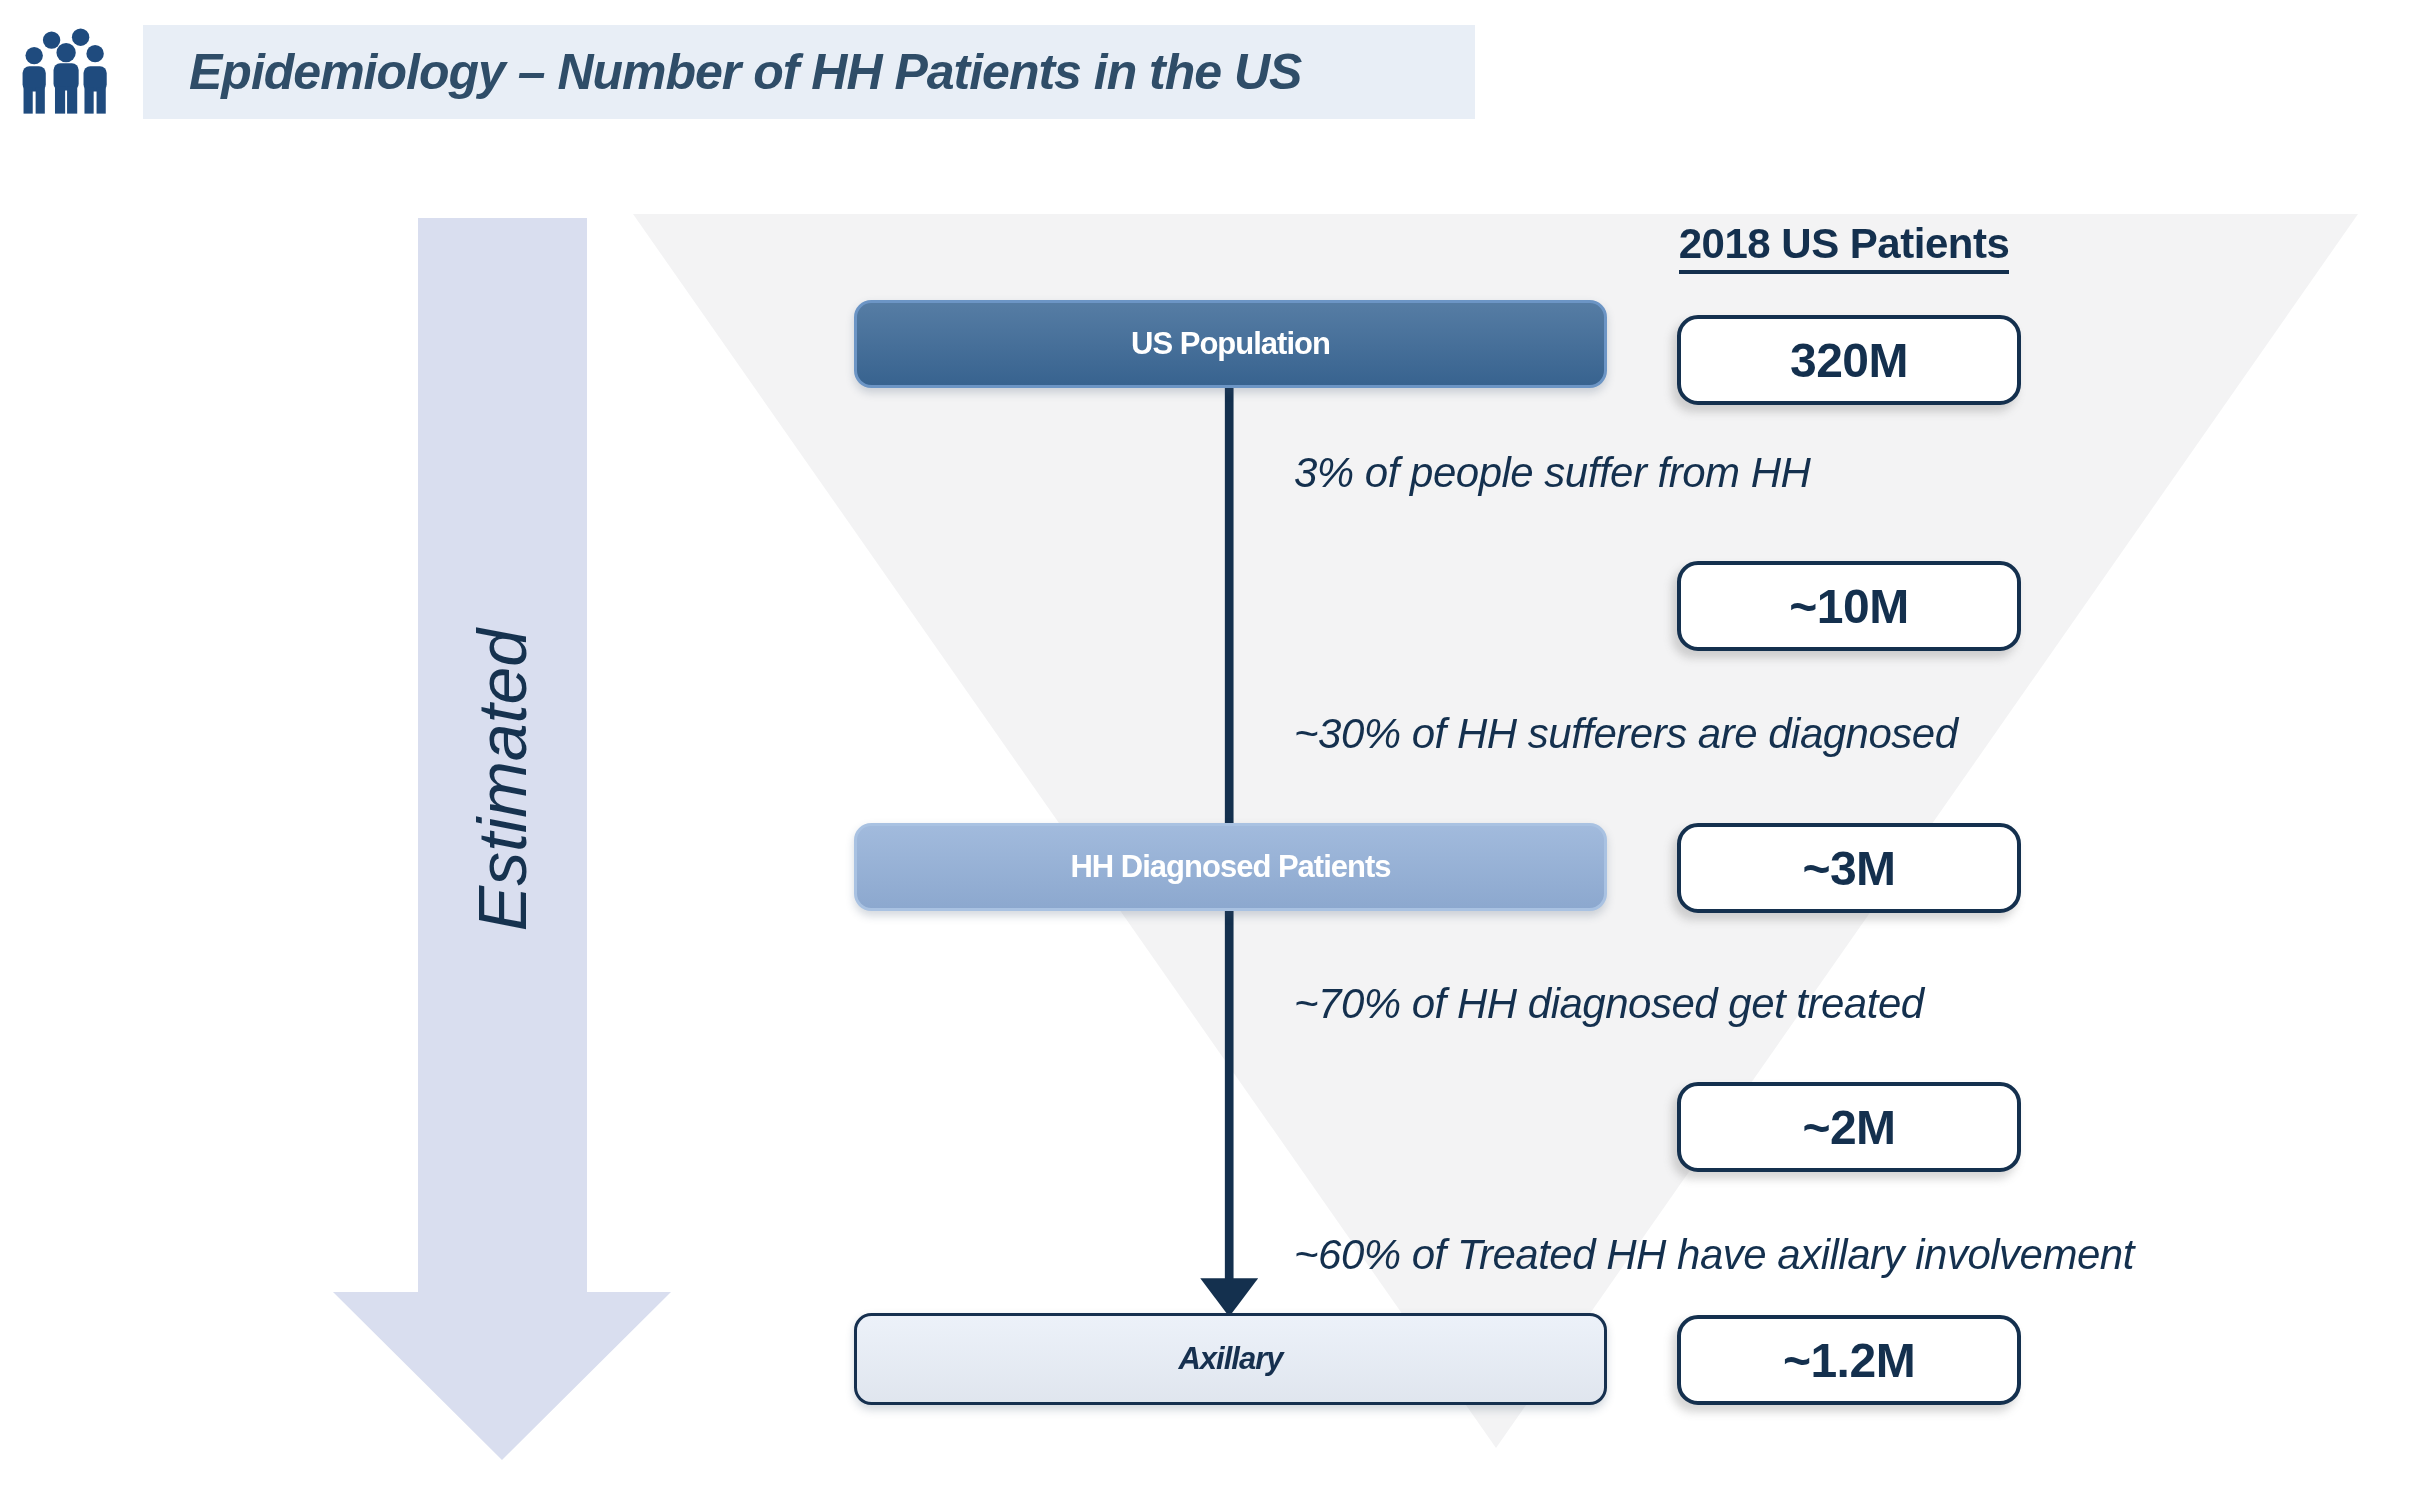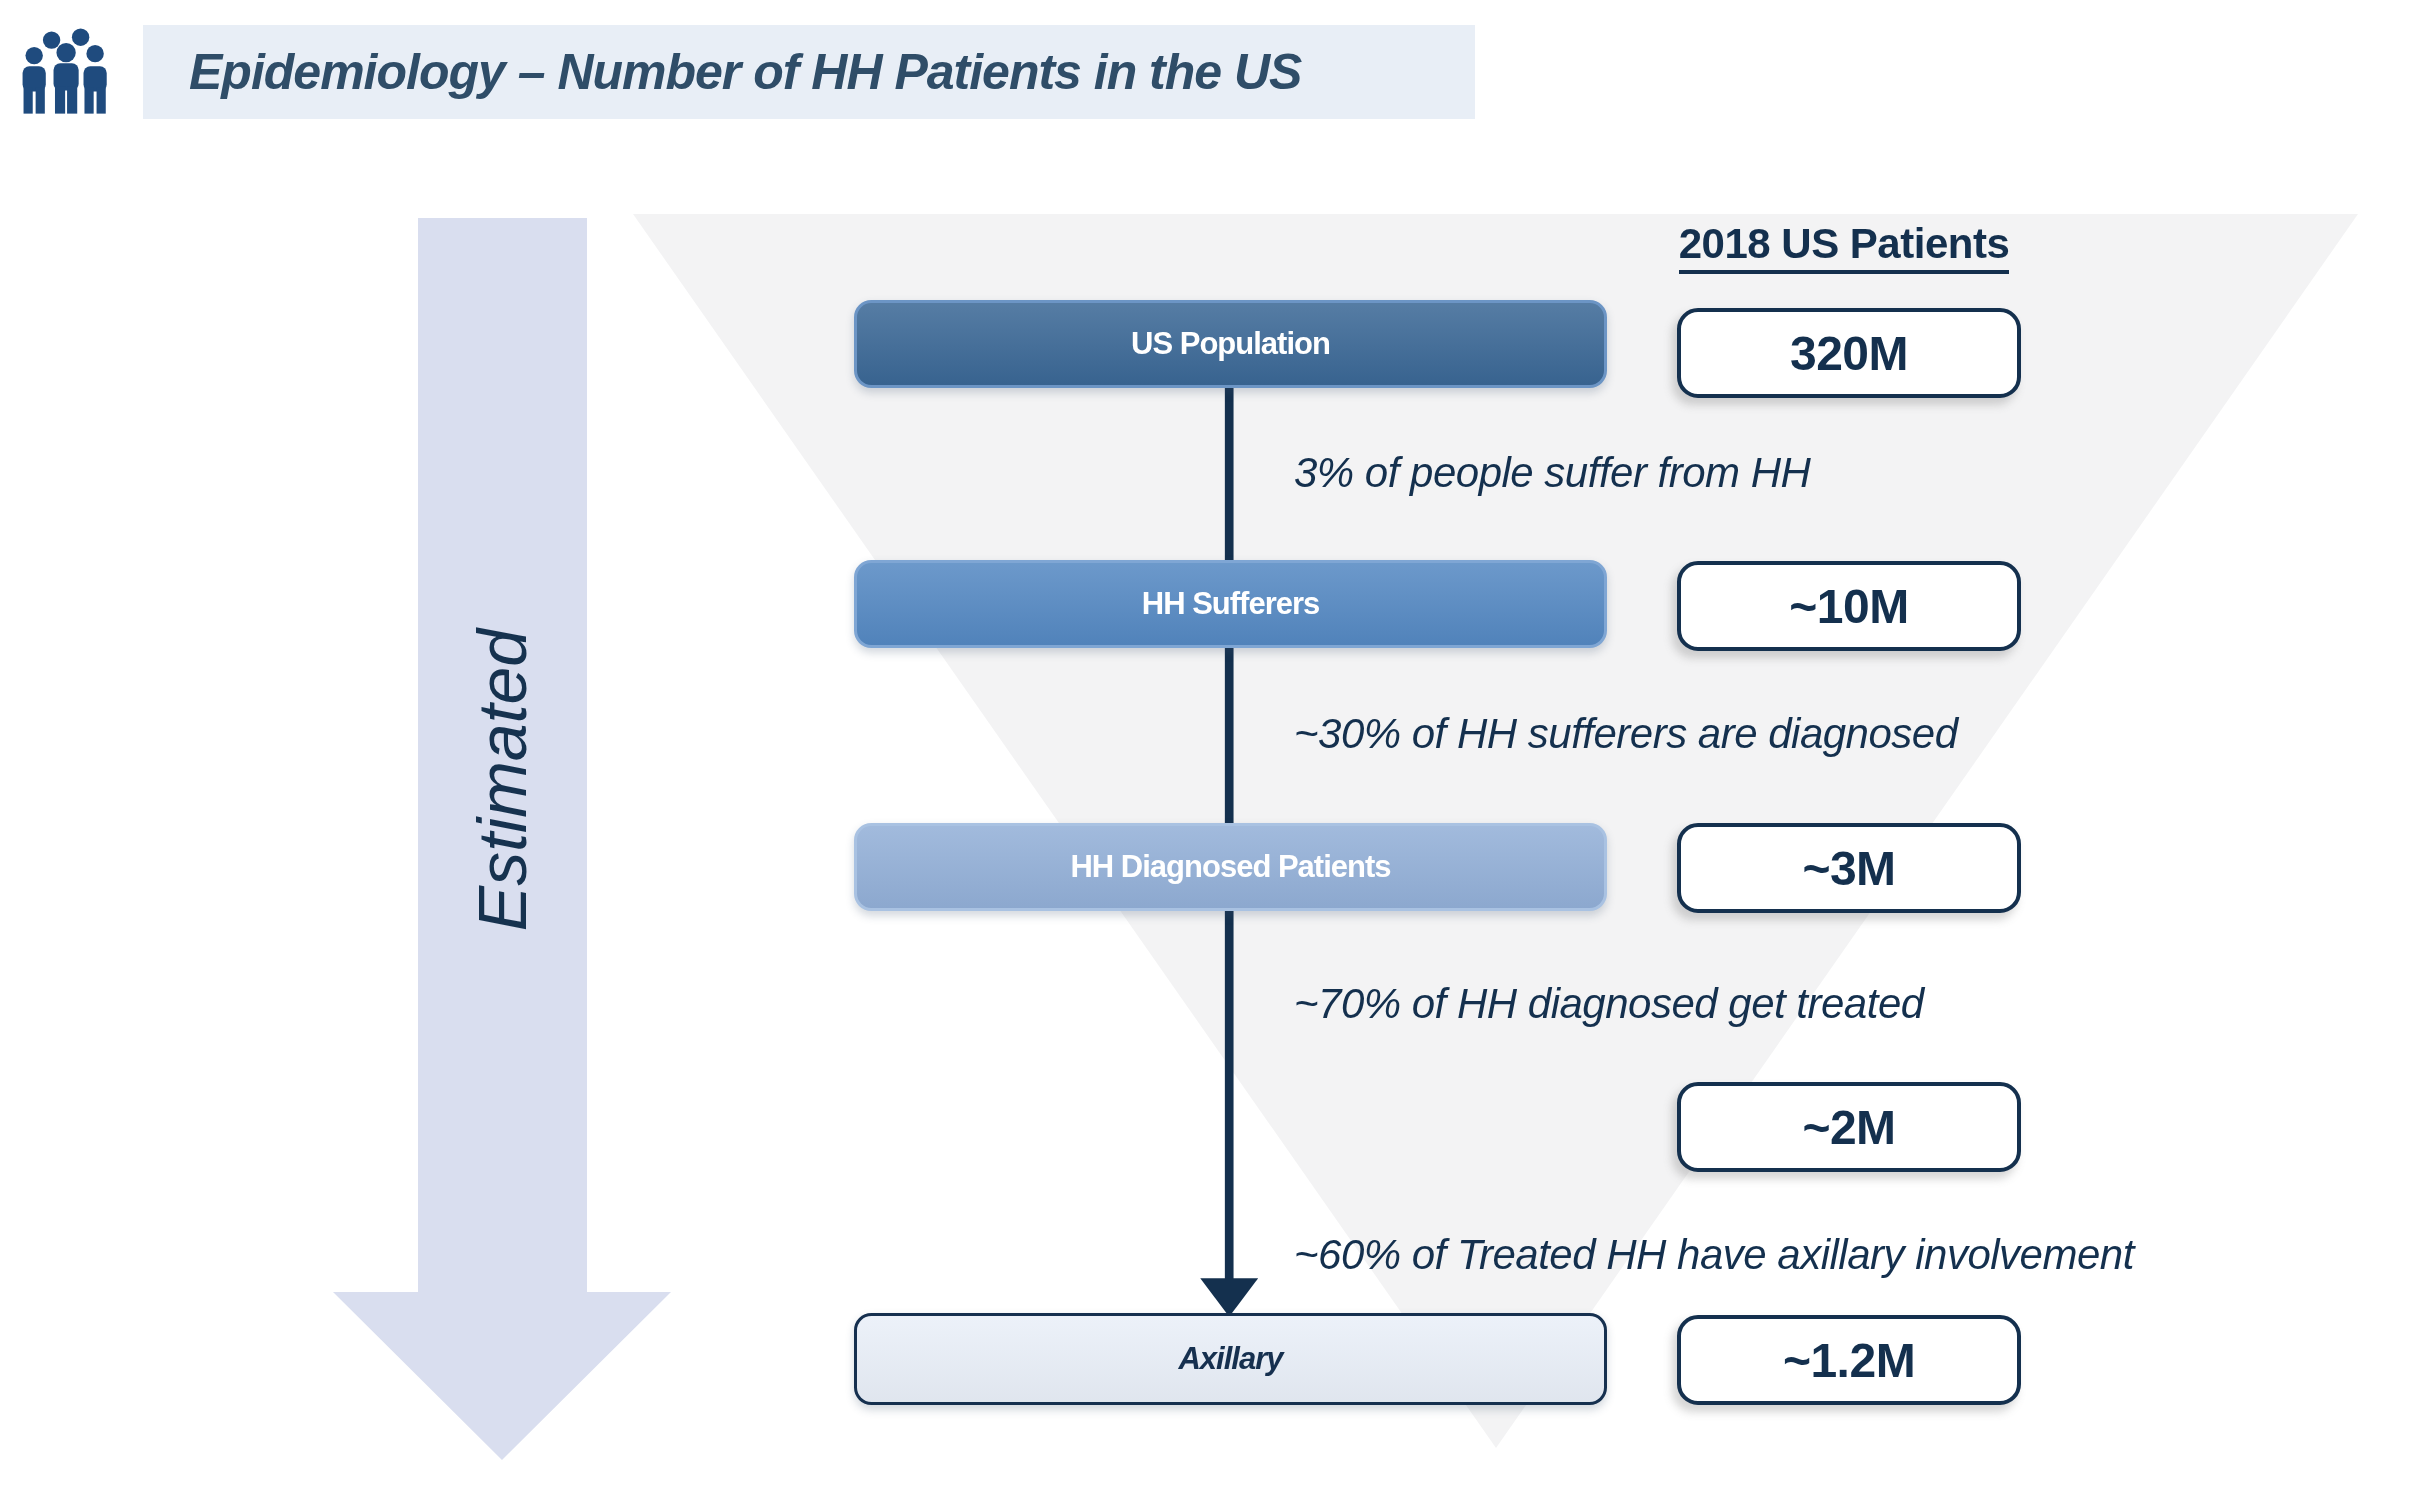--- a/index.html
+++ b/index.html
@@ -116,21 +116,21 @@
     background: #ffffff;
     border: 4.8px solid #14304E;
     border-radius: 21px;
     display: flex; align-items: center; justify-content: center;
     font-weight: bold;
     font-size: 48px;
     letter-spacing: -0.5px;
     color: #14304E;
     box-shadow: -4.8px 6.8px 8.7px rgba(120,120,120,0.30);
   }
-  .v1 { top: 308px; }
+  .v1 { top: 315px; }
   .v2 { top: 561px; }
   .v3 { top: 823px; }
   .v4 { top: 1082px; }
   .v5 { top: 1315px; }
 
   
   .annotation {
     position: absolute;
     left: 1294px;
     transform: translateY(-50%);
@@ -187,23 +187,20 @@
     <polygon points="1243,1324 1303,1324 1273,1364" fill="#14304E"></polygon>
   </svg>
 
   <div class="col-header">
     <span class="col-header-text">2018 US Patients</span>
   </div>
 
   <div class="stage s1">
     <span>US Population</span>
   </div>
-  <div class="stage s2">
-    <span>HH Sufferers</span>
-  </div>
   <div class="stage s3">
     <span>HH Diagnosed Patients</span>
   </div>
   <div class="stage s5">
     <span>Axillary</span>
   </div>
 
   <div class="value v1">320M</div>
   <div class="value v2">~10M</div>
   <div class="value v3">~3M</div>

